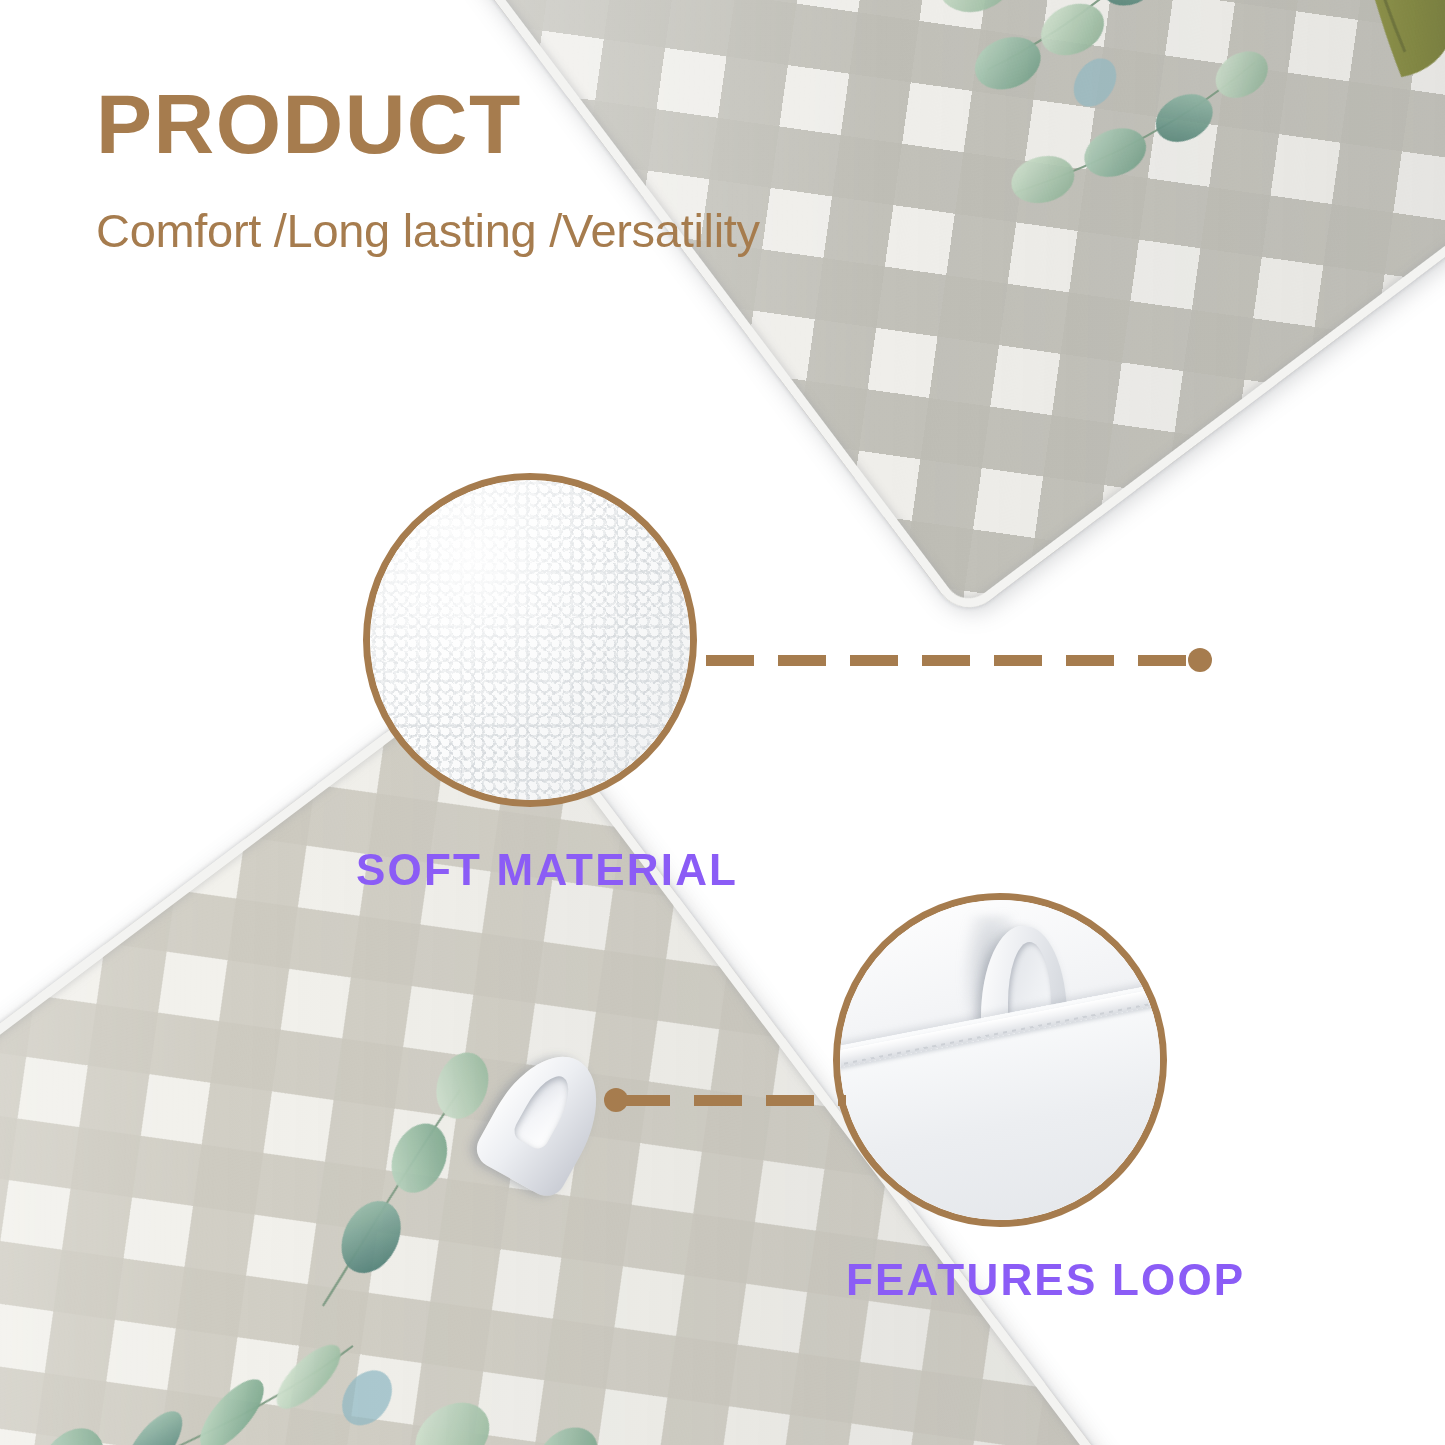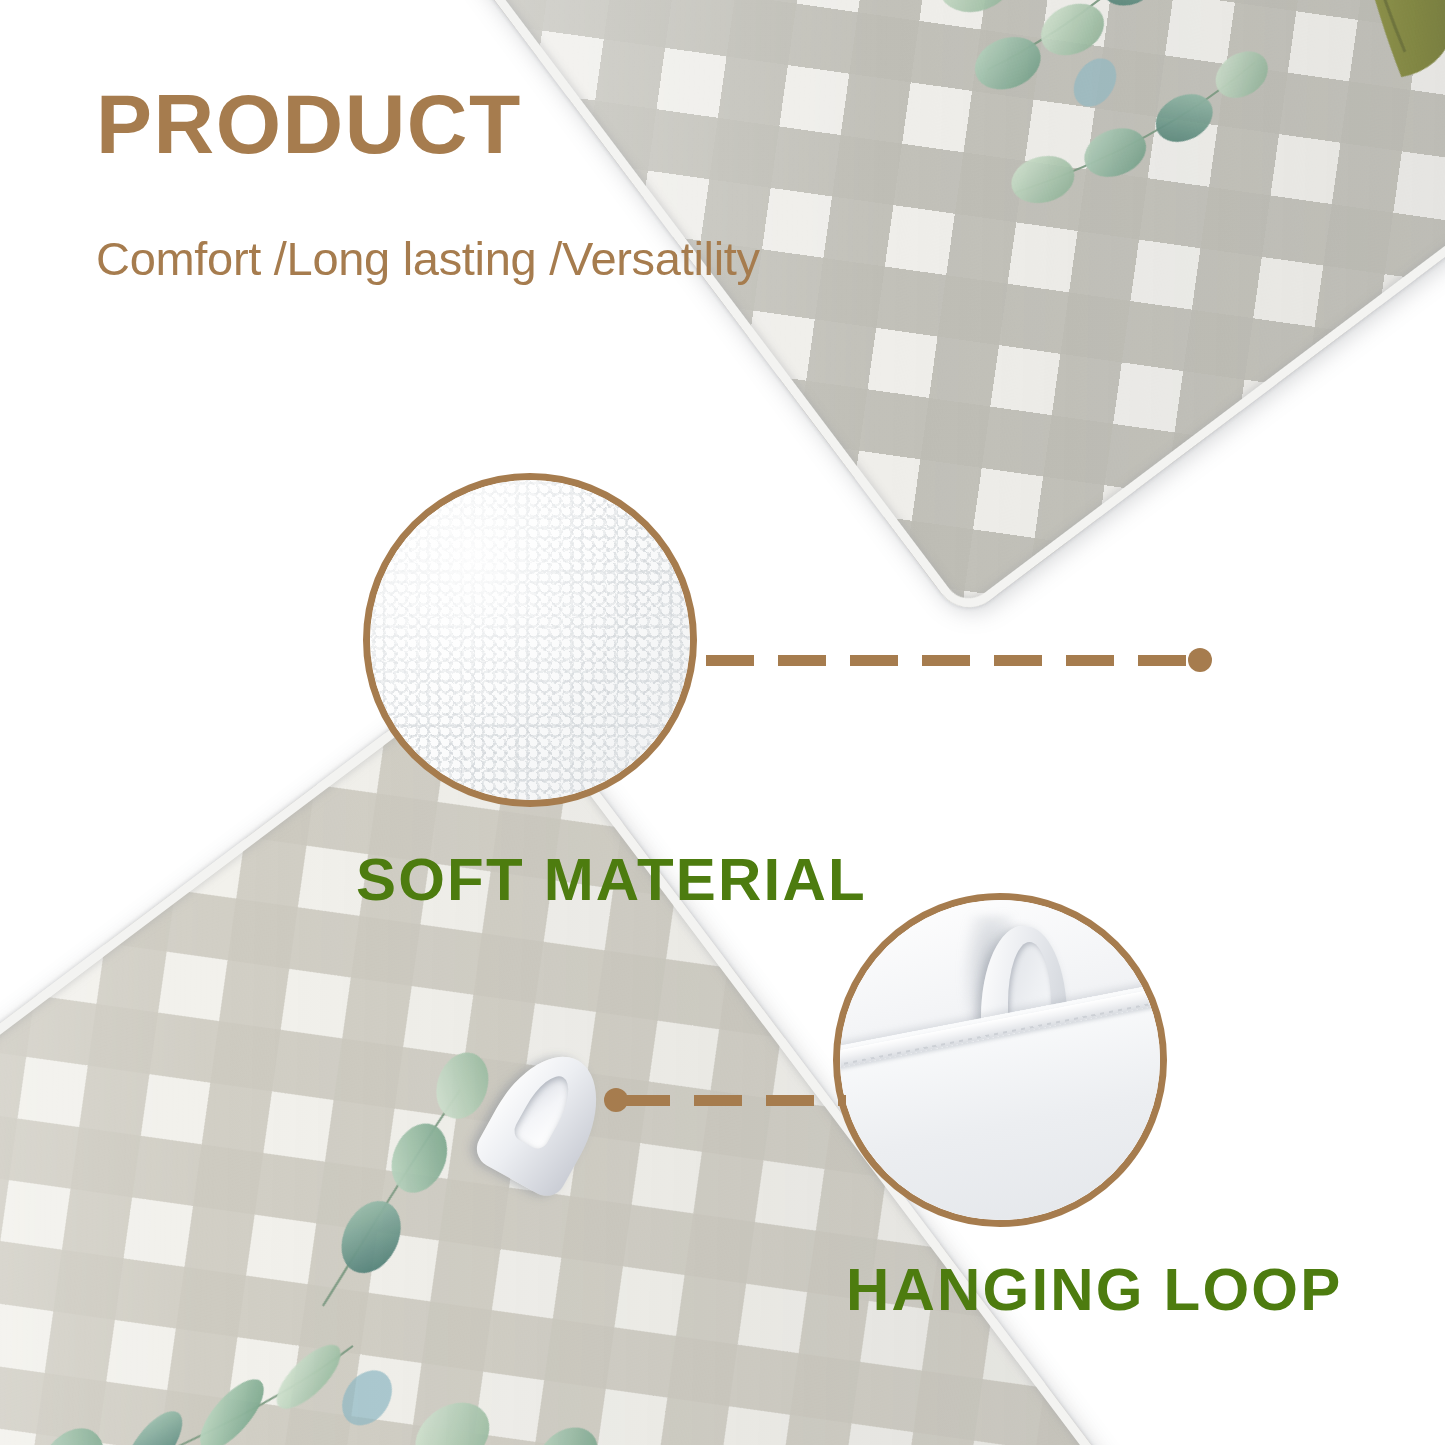--- a/index.html
+++ b/index.html
@@ -19,21 +19,21 @@
   }
 
   
   .heading-block { position:absolute; left:96px; top:82px; width:760px; }
   .title-line {
     font-size:84px; font-weight:bold; letter-spacing:1.5px;
     color:#a67c4e; line-height:1.0; white-space:nowrap;
   }
   .title-line.second { margin-top:38px; }
   .subtitle {
-    margin-top:65px;
+    margin-top:37px;
     font-size:47px; font-weight:normal; letter-spacing:-0.3px;
     color:#a67c4e; white-space:nowrap;
   }
 
   
   .feature-circle {
     position:absolute; border-radius:50%;
     border:7px solid #a67c4e;
     overflow:hidden; background:#fbfbfb;
   }
@@ -113,22 +113,22 @@
   }
   .dot { width:24px; height:24px; border-radius:50%; background:#a67c4e; flex:0 0 auto; }
 
   #soft-connector { left:706px; top:652px; width:506px; }
   #soft-connector .dash-line { margin-right:-6px; }
   #loop-connector { left:604px; top:1092px; width:242px; }
   #loop-connector .dash-line { margin-left:-6px; }
 
   
   .caption {
-    position:absolute; font-size:60px; font-weight:bold;
-    letter-spacing:2.2px; color:#4d7c0f; white-space:nowrap;
+    position:absolute; font-size:44px; font-weight:bold;
+    letter-spacing:2.2px; color:#8b5cf6; white-space:nowrap;
   }
   #soft-caption { left:356px; top:845px; }
   #loop-caption { left:846px; top:1255px; }
 
   
   .mat-wrap { position:absolute; }
   .mat {
     position:absolute; border-radius:34px; overflow:hidden;
     background:#d3d2cc;
     box-shadow:0 6px 22px rgba(120,124,128,.30);
@@ -408,15 +408,15 @@
         <div class="loop-seam"></div>
       </div>
     </div>
   </div>
 
   <div id="loop-connector" class="connector">
     <div class="dot"></div>
     <div class="dash-line"></div>
   </div>
 
-  <div id="loop-caption" class="caption">HANGING LOOP</div>
+  <div id="loop-caption" class="caption">FEATURES LOOP</div>
 
 </div>
 
 </body></html>

